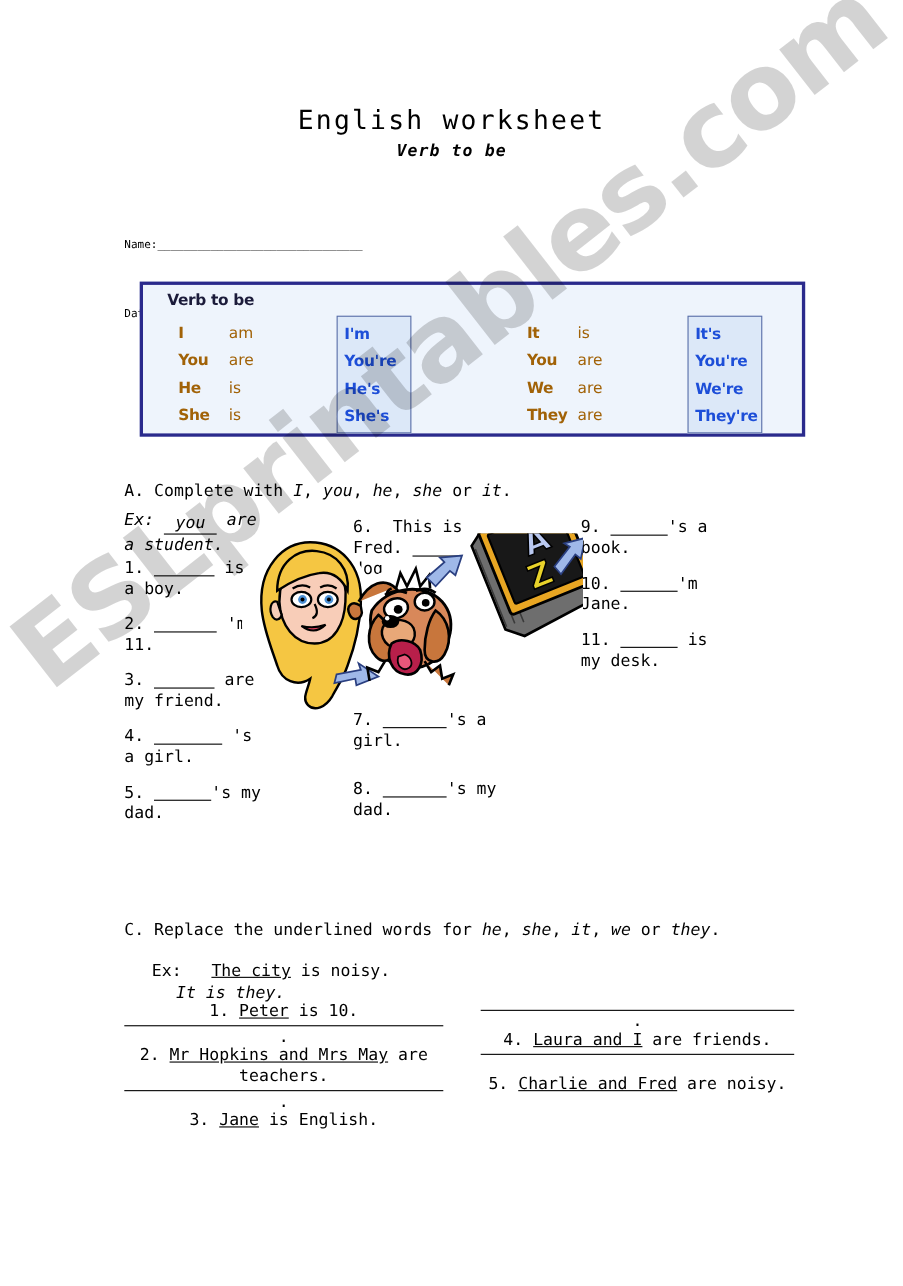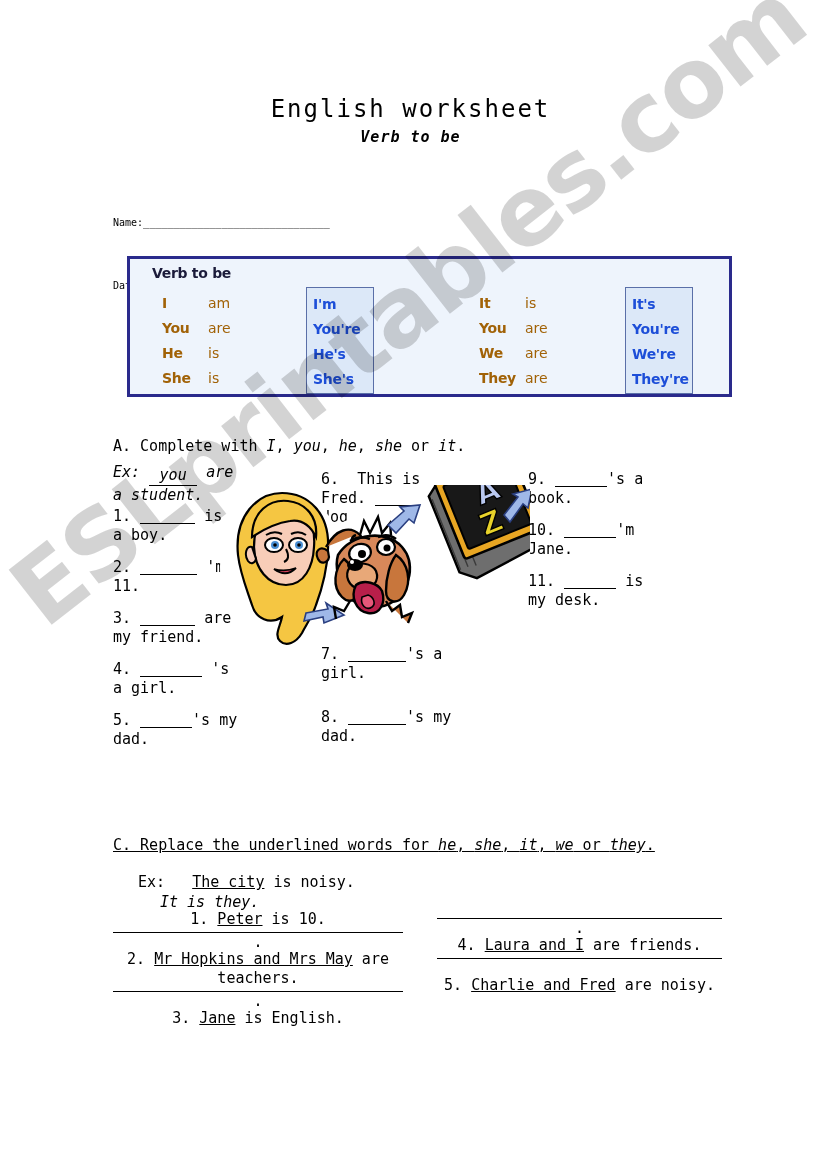--- a/index.html
+++ b/index.html
@@ -187,21 +187,20 @@
   }
 
   
   #sectionC-head {
     position: absolute;
     left: 113px;
     top: 835px;
     width: 600px;
     font-size: 15px;
     line-height: 20px;
-    text-decoration: underline;
   }
   #sectionC-ex {
     position: absolute;
     left: 138px;
     top: 872px;
     font-size: 15px;
     line-height: 20px;
   }
   .u { text-decoration: underline; }
 

